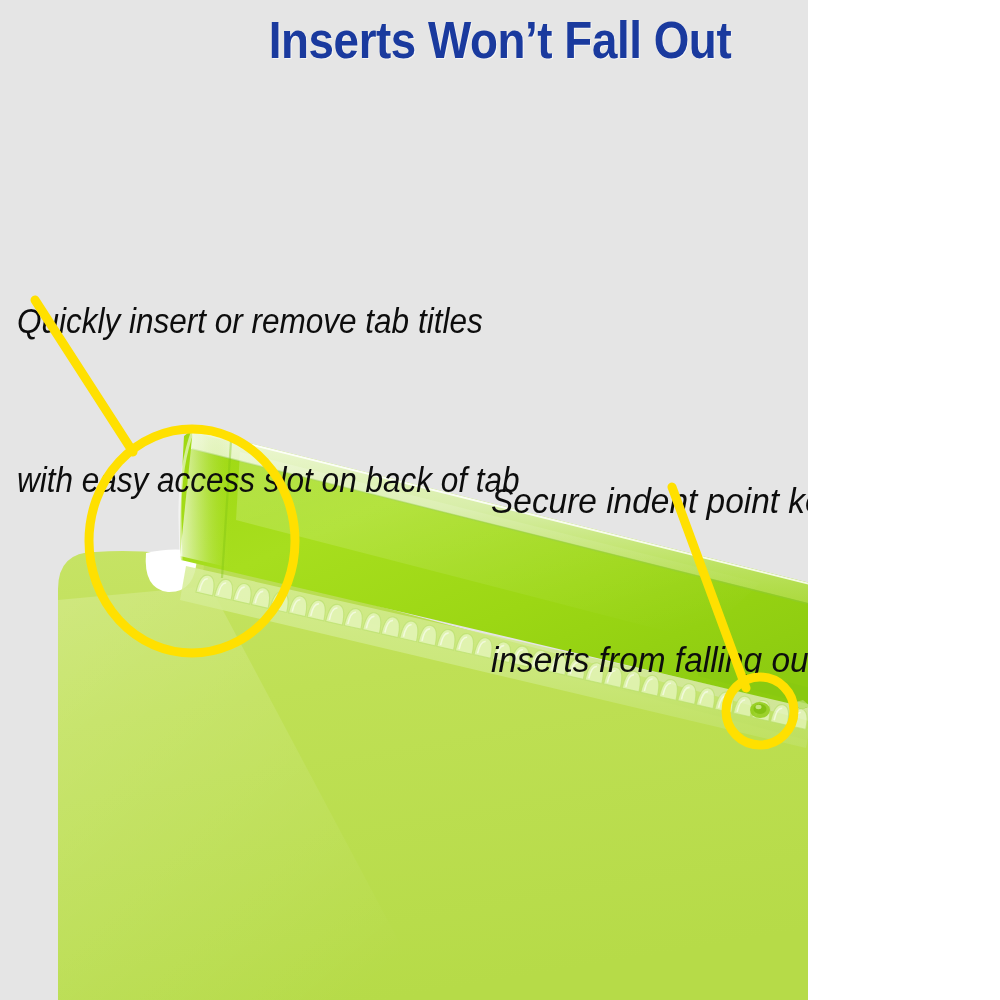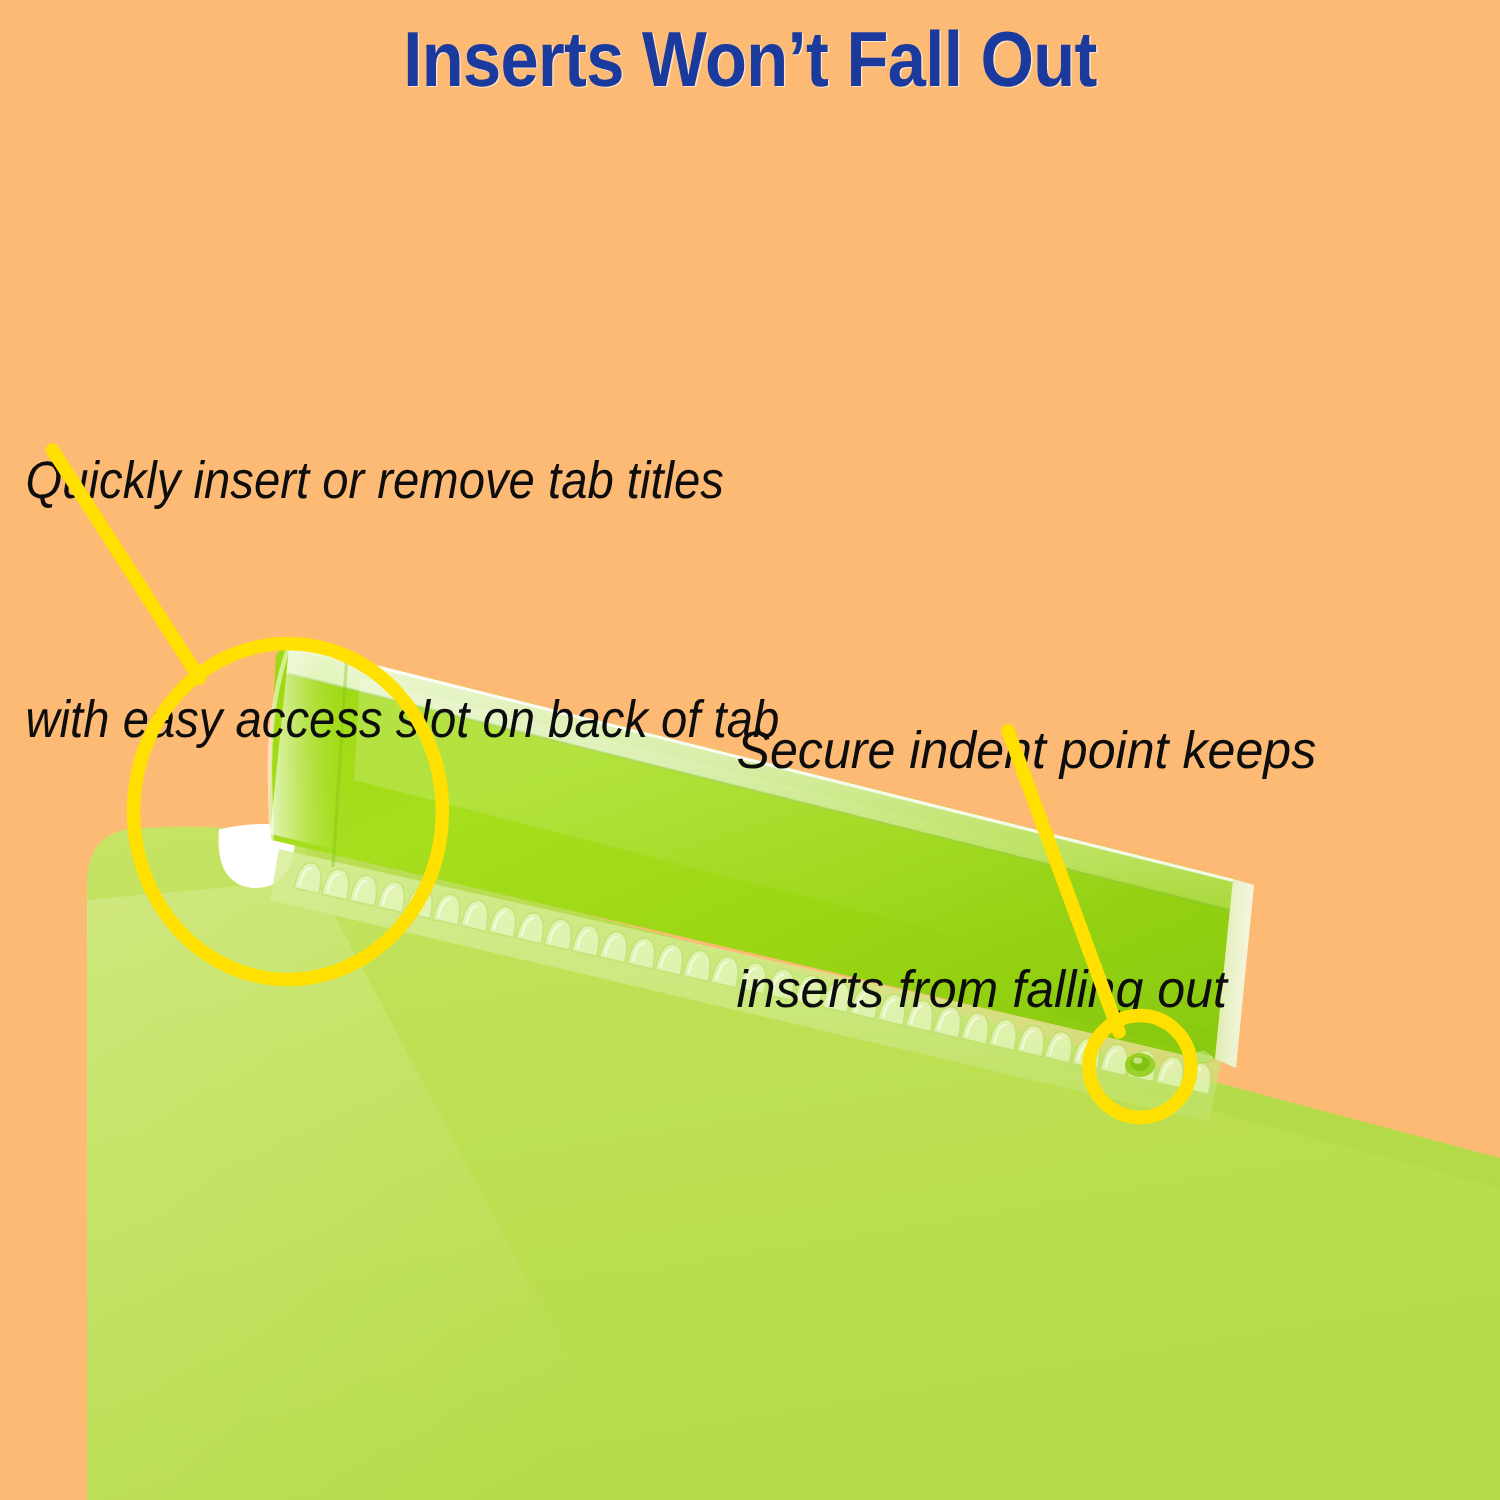--- a/index.html
+++ b/index.html
@@ -6,23 +6,23 @@
   html, body {
     margin: 0;
     padding: 0;
     background: #ffffff;
   }
   body {
     font-family: "Liberation Sans", sans-serif;
   }
   #stage {
     position: relative;
-    width: 1000px;
+    width: 808px;
     height: 1000px;
-    background: #fdba74;
+    background: #e5e5e5;
     overflow: hidden;
   }
 
   
   #title {
     position: absolute;
     left: 0;
     top: 8px;
     width: 1000px;
     text-align: center;

